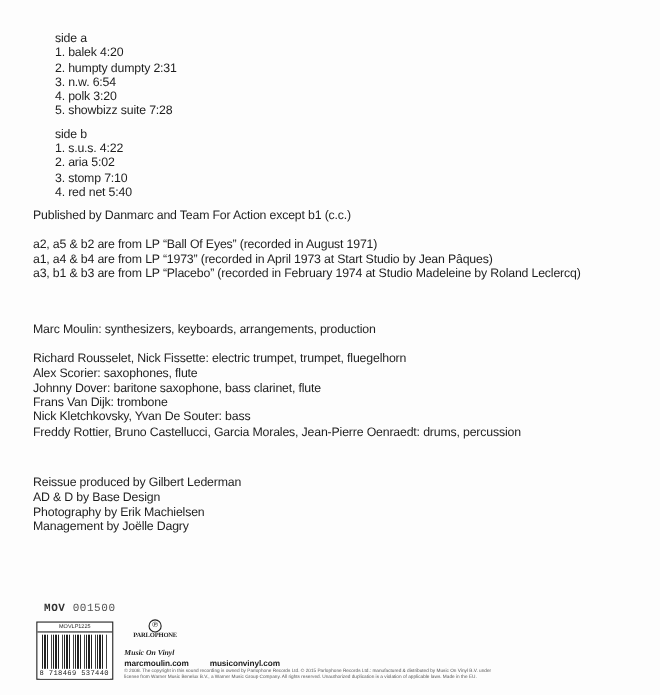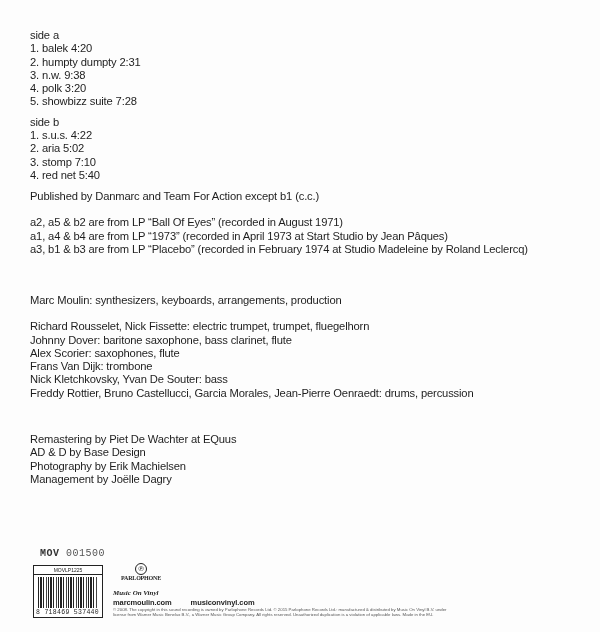--- a/index.html
+++ b/index.html
@@ -2,21 +2,21 @@
 <html><head>
   <meta charset="utf-8">
   <style>
     html, body { margin: 0; padding: 0; }
     body {
       width: 600px; height: 632px; background: #fdfdfd; position: relative; overflow: hidden;
       font-family: "Liberation Sans", sans-serif; color: #1e1e1e;
     }
     .txt { position: absolute; left: 30px; font-size: 11.2px; line-height: 13.3px; letter-spacing: -0.15px; }
     .line { display: block; white-space: nowrap; }
-    #tracks { top: 29px; }
+    #tracks { top: 29px; margin-left: 20px; }
     .gap { height: 7px; }
     #credits { top: 190px; }
     #musicians { top: 294px; }
     #production { top: 433px; }
     .para-gap { height: 13px; }
 
     #catalog { position: absolute; left: 40px; top: 548px; font-family: "Liberation Mono", monospace; font-size: 10px; color: #555; letter-spacing: 0.5px; }
     #catalog .pre { color: #333; font-weight: bold; }
 
     #barcode-box { position: absolute; left: 33px; top: 565px; width: 68px; height: 51px; border: 1px solid #222; background: #fff; }
@@ -35,21 +35,21 @@
     #sites span + span { margin-left: 17px; }
     #legal { position: absolute; left: 113px; top: 607px; font-size: 4.3px; line-height: 5px; color: #555; width: 420px; }
   </style>
 </head>
 <body>
 
 <div id="tracks" class="txt">
   <span class="line">side a</span>
   <span class="line">1. balek 4:20</span>
   <span class="line">2. humpty dumpty 2:31</span>
-  <span class="line">3. n.w. 9:38</span>
+  <span class="line">3. n.w. 6:54</span>
   <span class="line">4. polk 3:20</span>
   <span class="line">5. showbizz suite 7:28</span>
   <div class="gap"></div>
   <span class="line">side b</span>
   <span class="line">1. s.u.s. 4:22</span>
   <span class="line">2. aria 5:02</span>
   <span class="line">3. stomp 7:10</span>
   <span class="line">4. red net 5:40</span>
 </div>
 
@@ -58,29 +58,29 @@
   <div class="para-gap"></div>
   <span class="line">a2, a5 &amp; b2 are from LP “Ball Of Eyes” (recorded in August 1971)</span>
   <span class="line">a1, a4 &amp; b4 are from LP “1973” (recorded in April 1973 at Start Studio by Jean Pâques)</span>
   <span class="line">a3, b1 &amp; b3 are from LP “Placebo” (recorded in February 1974 at Studio Madeleine by Roland Leclercq)</span>
 </div>
 
 <div id="musicians" class="txt">
   <span class="line">Marc Moulin: synthesizers, keyboards, arrangements, production</span>
   <div class="para-gap"></div>
   <span class="line">Richard Rousselet, Nick Fissette: electric trumpet, trumpet, fluegelhorn</span>
+  <span class="line">Alex Scorier: saxophones, flute</span>
   <span class="line">Johnny Dover: baritone saxophone, bass clarinet, flute</span>
-  <span class="line">Alex Scorier: saxophones, flute</span>
   <span class="line">Frans Van Dijk: trombone</span>
   <span class="line">Nick Kletchkovsky, Yvan De Souter: bass</span>
   <span class="line">Freddy Rottier, Bruno Castellucci, Garcia Morales, Jean-Pierre Oenraedt: drums, percussion</span>
 </div>
 
 <div id="production" class="txt">
-  <span class="line">Remastering by Piet De Wachter at EQuus</span>
+  <span class="line">Reissue produced by Gilbert Lederman</span>
   <span class="line">AD &amp; D by Base Design</span>
   <span class="line">Photography by Erik Machielsen</span>
   <span class="line">Management by Joëlle Dagry</span>
 </div>
 
 <div id="catalog">
   <span class="pre">MOV</span>
   <span>001500</span>
 </div>
 

